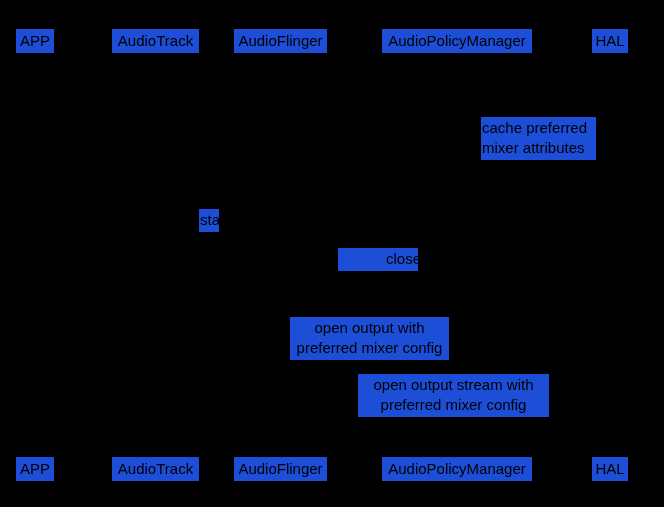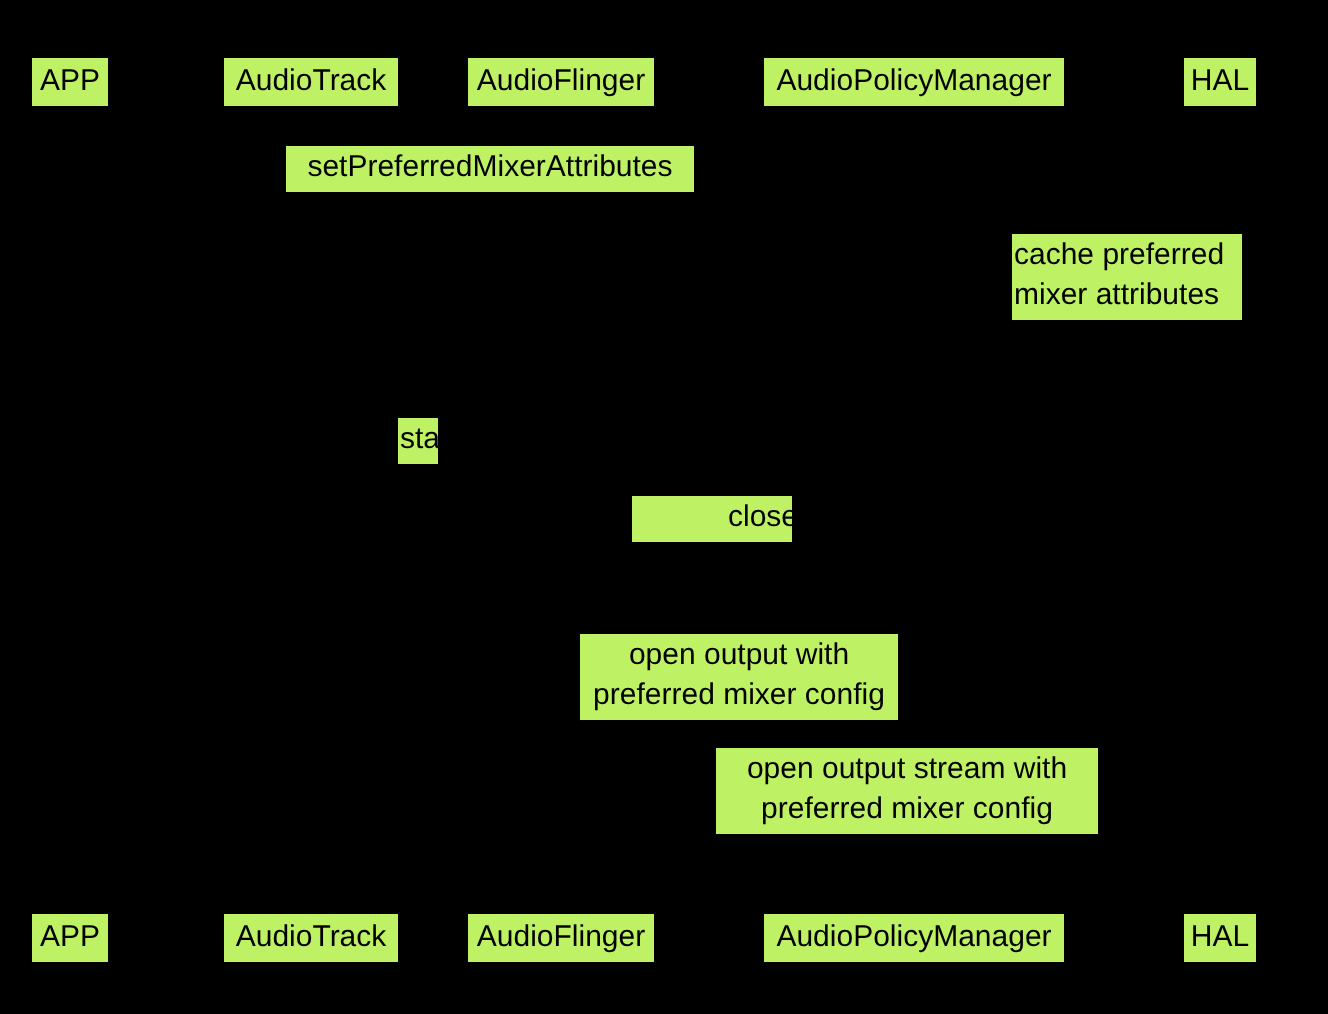--- a/index.html
+++ b/index.html
@@ -31,21 +31,21 @@
     background: #000000;
   }
   .arrow {
     position: absolute;
     height: 1px;
     background: #000000;
   }
 
   .label {
     position: absolute;
-    background: #bef264;
+    background: #1d4ed8;
     color: #000000;
     font-size: 15px;
     line-height: 20px;
     white-space: pre;
     padding: 1px 1px 2px 1px;
     box-sizing: border-box;
   }
 
   .participant {
     font-size: 15px;
@@ -80,29 +80,28 @@
   <div class="arrow" style="left:457px;top:308px;width:153px;"></div>
   <div class="arrow" style="left:280px;top:359px;width:177px;"></div>
   <div class="arrow" style="left:280px;top:416px;width:330px;"></div>
 
   <div class="label participant" style="left:16px;top:29px;width:38px;">APP</div>
   <div class="label participant" style="left:112px;top:29px;width:87px;">AudioTrack</div>
   <div class="label participant" style="left:234px;top:29px;width:93px;">AudioFlinger</div>
   <div class="label participant" style="left:382px;top:29px;width:150px;">AudioPolicyManager</div>
   <div class="label participant" style="left:592px;top:29px;width:36px;">HAL</div>
 
-  <div class="label message" style="left:143px;top:73px;width:204px;">setPreferredMixerAttributes</div>
 
-  <div class="label message two-line" style="left:506px;top:117px;width:115px;text-align:left;">cache preferred
+  <div class="label message two-line" style="left:481px;top:117px;width:115px;text-align:left;">cache preferred
 mixer attributes</div>
 
 
   <div class="label message" style="left:199px;top:209px;width:20px;">start</div>
 
-  <div class="label message" style="left:316px;top:248px;width:80px;padding-left:48px;">close output</div>
+  <div class="label message" style="left:338px;top:248px;width:80px;padding-left:48px;">close output</div>
 
 
   <div class="label message two-line" style="left:290px;top:317px;width:159px;text-align:center;">open output with
 preferred mixer config</div>
 
   <div class="label message two-line" style="left:358px;top:374px;width:191px;">open output stream with
 preferred mixer config</div>
 
   <div class="label participant" style="left:16px;top:457px;width:38px;">APP</div>
   <div class="label participant" style="left:112px;top:457px;width:87px;">AudioTrack</div>

